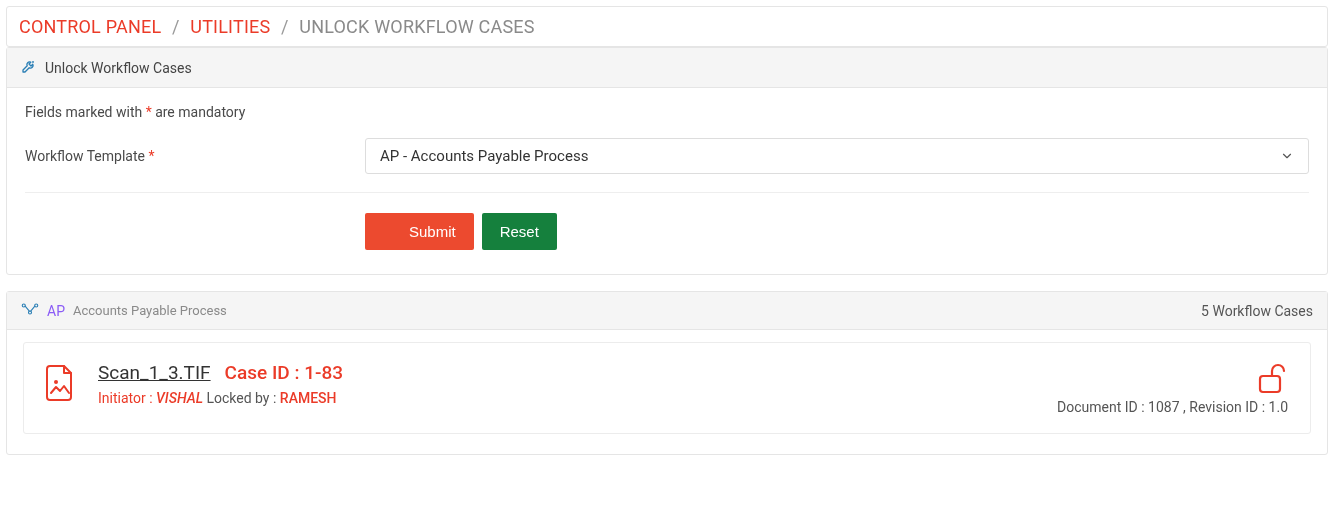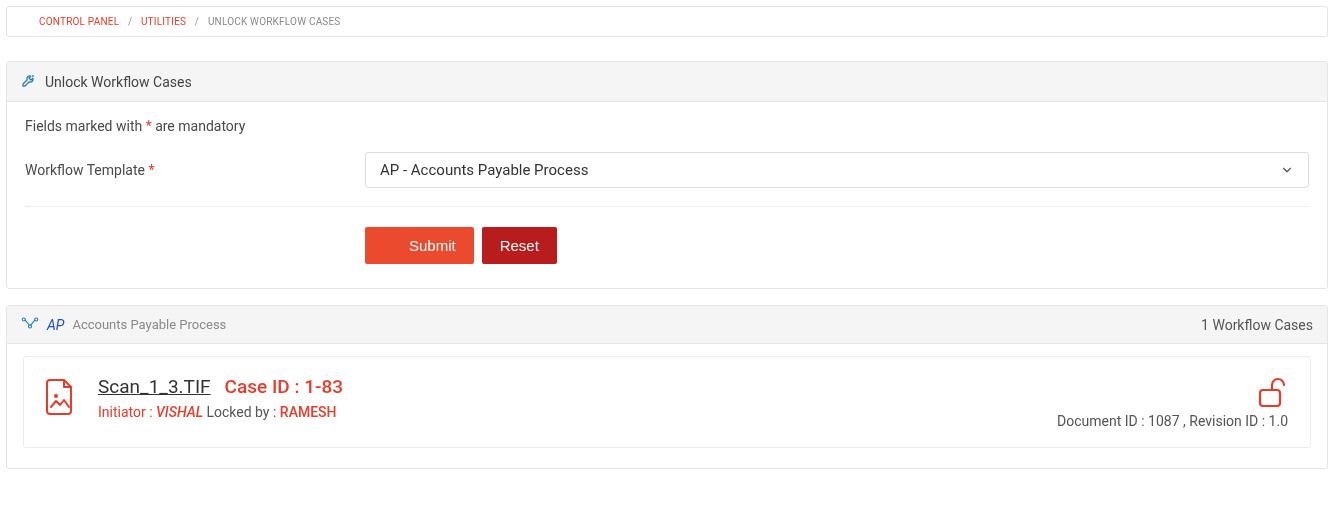--- a/index.html
+++ b/index.html
@@ -9,23 +9,23 @@
     color: #333;
     background: #fff;
     padding: 6px;
     width: 1334px;
   }
   
   .breadcrumb {
     border: 1px solid #e5e5e5;
     border-radius: 3px;
     background: #fff;
-    padding: 9px 32px;
-    margin-bottom: 24px;
-    font-size: 10px;
+    padding: 9px 12px;
+    margin-bottom: 0;
+    font-size: 18px;
     letter-spacing: 0.2px;
   }
   .breadcrumb .link { color: #eb3b28; text-decoration: none; cursor: pointer; }
   .breadcrumb .sep { color: #9a9a9a; padding: 0 6px; }
   .breadcrumb .current { color: #8a8a8a; }
 
   
   .panel {
     border: 1px solid #e5e5e5;
     border-radius: 3px;
@@ -38,21 +38,21 @@
     padding: 10px 14px;
     display: flex;
     align-items: center;
     gap: 8px;
     font-size: 14px;
     color: #444;
   }
   .panel-body { padding: 16px 18px 24px 18px; }
   .panel-header.with-right { justify-content: space-between; }
   .panel-header .left { display:flex; align-items:center; gap:8px; }
-  .panel-header .code { color:#1d4ed8; font-weight:400; font-size:14px;font-style:italic; }
+  .panel-header .code { color:#8b5cf6; font-weight:400; font-size:14px; }
   .panel-header .sub { color:#8a8a8a; font-size:13px; }
   .panel-header .right-text { color:#555; font-size:14px; }
 
   .mandatory-note { font-size: 14px; color:#4a4a4a; margin-bottom: 18px; }
   .req { color:#eb3b28; }
 
   .form-row { display:flex; align-items:center; gap: 20px; margin-bottom: 14px; }
   .label { width: 320px; font-size:14px; color:#4a4a4a; }
   .field { flex:1; }
 
@@ -80,21 +80,21 @@
   .btn-row { display:flex; gap:8px; margin-left:340px; }
   .btn {
     border:none;
     border-radius:2px;
     padding:10px 18px;
     font-size:15px;
     cursor:pointer;
     color:#fff;
   }
   .btn-submit { background:#ec4a2f;padding-left:44px; }
-  .btn-reset { background:#b91c1c; }
+  .btn-reset { background:#15803d; }
 
   
   .case-card {
     border:1px solid #ececec;
     border-radius:3px;
     margin:12px 16px 20px 16px;
     padding:18px 22px 18px 18px;
     display:flex;
     gap:20px;
     align-items:flex-start;
@@ -184,21 +184,21 @@
           <circle cx="4" cy="4" r="2.2"></circle>
           <circle cx="22" cy="4" r="2.2"></circle>
           <circle cx="13" cy="14" r="2.2"></circle>
           <path d="M6 5 L12 12"></path>
           <path d="M20 5 L14 12"></path>
         </svg>
       </span>
       <span class="code">AP</span>
       <span class="sub">Accounts Payable Process</span>
     </div>
-    <div class="right-text">1 Workflow Cases</div>
+    <div class="right-text">5 Workflow Cases</div>
   </div>
 
   <div class="case-card">
     <div class="doc-icon">
       <svg width="34" height="40" viewBox="0 0 34 40" fill="none" stroke="#eb3b28" stroke-width="2" stroke-linecap="round" stroke-linejoin="round">
         <path d="M7 3 h14 l7 7 v24 a3 3 0 0 1 -3 3 H7 a3 3 0 0 1 -3 -3 V6 a3 3 0 0 1 3 -3 z"></path>
         <path d="M21 3 v7 h7"></path>
         <circle cx="13" cy="19" r="2" fill="#eb3b28" stroke="none"></circle>
         <path d="M8 30 l5 -6 l4 4 l4 -5 l5 7"></path>
       </svg>

